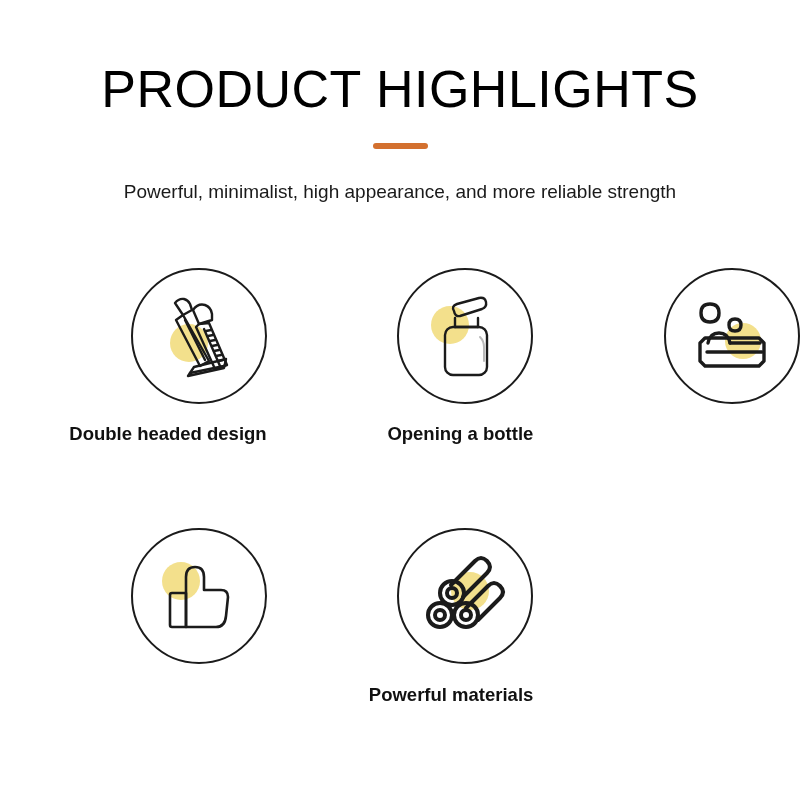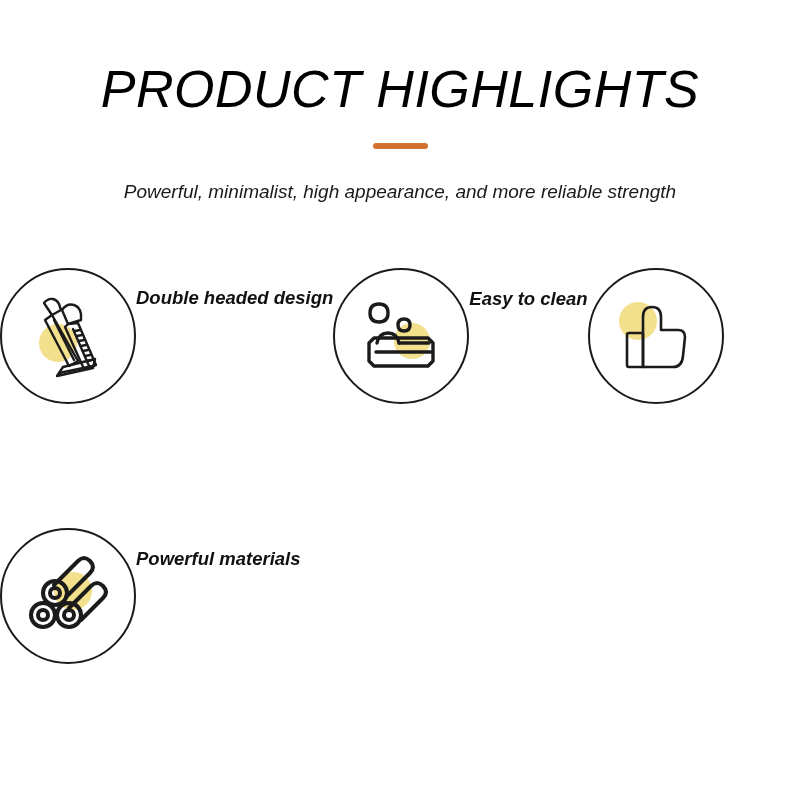--- a/index.html
+++ b/index.html
@@ -13,21 +13,20 @@
     font-family: "Liberation Sans", sans-serif;
     overflow: hidden;
     position: relative;
   }
 
   .page {
     width: 800px;
     height: 800px;
     position: relative;
     box-sizing: border-box;
-    font-style: italic;
   }
 
   
   .header {
     padding-top: 62px;
     text-align: center;
   }
   .page-title {
     font-size: 52px;
     font-weight: 400;
@@ -62,21 +61,22 @@
     top: 268px;
     left: 0;
     width: 800px;
     display: grid;
     grid-template-columns: repeat(3, 1fr);
     grid-template-rows: repeat(2, 260px);
     column-gap: 0px;
   }
   .feature {
     display: flex;
-    align-items: flex-start;
+    flex-direction: column;
+    align-items: flex-end;
   }
   .icon-circle {
     width: 136px;
     height: 136px;
     border: 2px solid #1b1b1b;
     border-radius: 50%;
     position: relative;
     box-sizing: border-box;
     display: flex;
     align-items: center;
@@ -137,20 +137,41 @@
 
               <path d="M50 86 l-6 9 l36 -8 l2 -9 z"></path>
               <path d="M46 92 l34 -7"></path>
             </g>
           </svg>
         </span>
       </div>
       <div class="feature-label">Double headed design</div>
     </div>
 
+    <div class="feature row1">
+      <div class="icon-circle">
+        <span>
+          <svg width="110" height="110" viewBox="0 0 110 110">
+            <circle cx="40" cy="44" r="19" fill="#f3e08c"></circle>
+            <g fill="none" stroke="#1b1b1b" stroke-width="2.4" stroke-linecap="round" stroke-linejoin="round">
+
+              <path d="M44 30 q-3 -5 3 -7 l22 -6 q6 -1 7 4 q1 5 -4 7 l-22 7 q-5 1 -6 -5 z"></path>
+
+              <path d="M45 37 l0 9 M68 37 l0 9"></path>
+              <path d="M45 46 l23 0"></path>
+
+              <rect x="35" y="46" width="42" height="48" rx="8"></rect>
+
+              <path d="M70 56 q4 4 4 10 l0 14" stroke="#b9b9b9" stroke-width="2"></path>
+            </g>
+          </svg>
+        </span>
+      </div>
+      <div class="feature-label">Opening a bottle</div>
+    </div>
 
 
     <div class="feature row2">
       <div class="icon-circle">
         <span>
           <svg width="110" height="110" viewBox="0 0 110 110">
             <circle cx="66" cy="60" r="18" fill="#f3e08c"></circle>
             <g fill="none" stroke="#1b1b1b" stroke-width="3.4" stroke-linecap="round" stroke-linejoin="round">
 
               <path d="M33 23 q9 0 9 9 q0 9 -9 9 q-9 0 -9 -9 q0 -9 9 -9 z"></path>
@@ -158,21 +179,20 @@
 
               <path d="M23 62 l5 -5 l54 0 l5 5 l0 18 l-5 5 l-54 0 l-5 -5 z"></path>
 
               <path d="M31 62 q2 -10 11 -10 q9 0 11 10"></path>
               <path d="M53 62 l30 0"></path>
               <path d="M30 71 l55 0"></path>
             </g>
           </svg>
         </span>
       </div>
-      <div class="feature-label">Easy to clean</div>
     </div>
 
     <div class="feature row2">
       <div class="icon-circle">
         <span>
           <svg width="110" height="110" viewBox="0 0 110 110">
             <circle cx="37" cy="40" r="19" fill="#f3e08c"></circle>
             <g fill="none" stroke="#1b1b1b" stroke-width="2.6" stroke-linecap="round" stroke-linejoin="round">
 
               <path d="M28 52 l14 0 l0 34 l-14 0 q-2 0 -2 -2 l0 -30 q0 -2 2 -2 z"></path>

